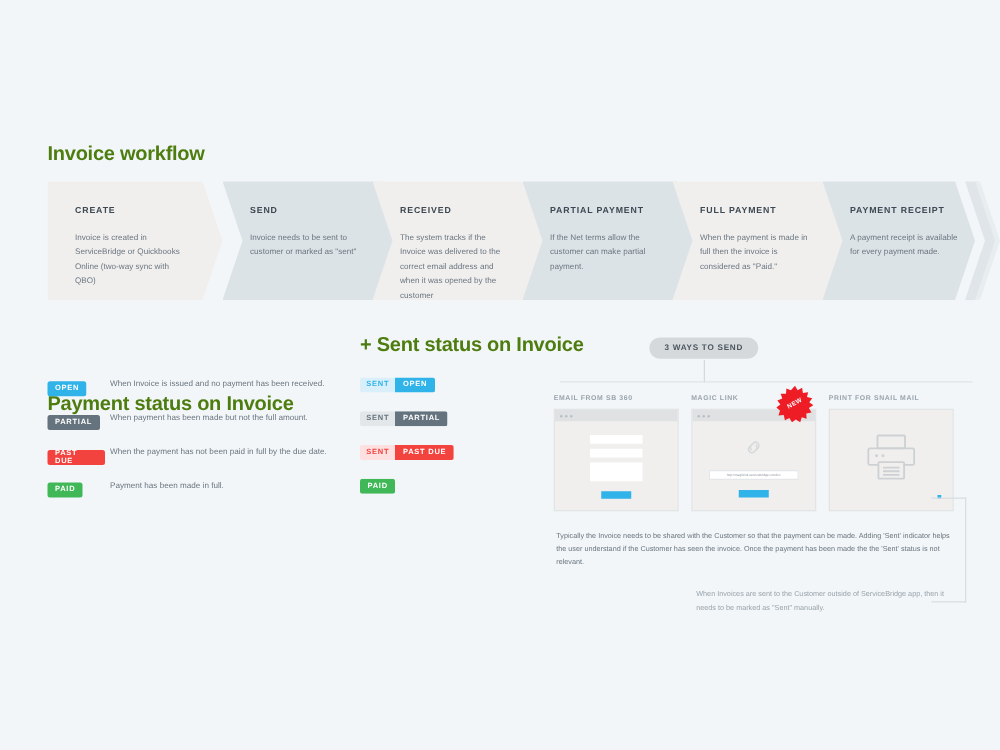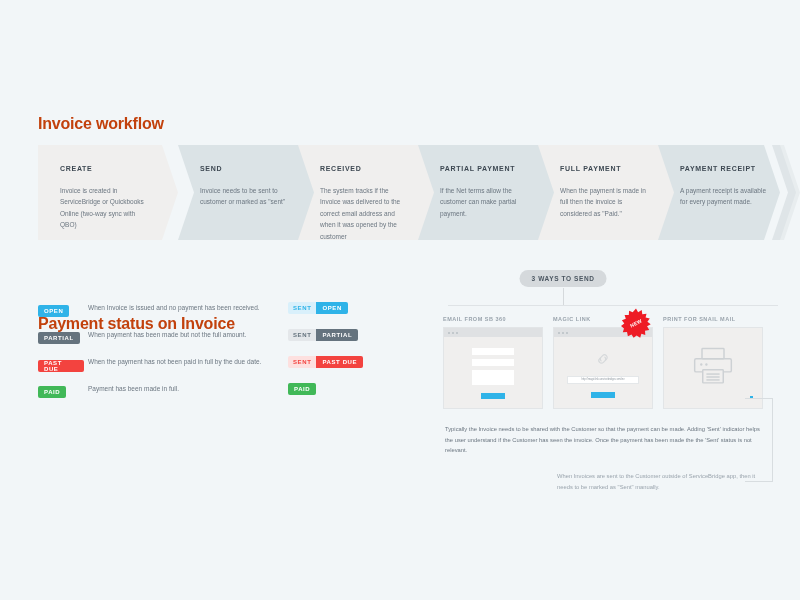--- a/index.html
+++ b/index.html
@@ -9,21 +9,21 @@
     font-family: "Liberation Sans", sans-serif;
     color: #4a5560;
     overflow: hidden;
   }
   .page { position: relative; width: 800px; height: 600px; }
 
   
   .h1 {
     position: absolute;
     font-size: 16px; font-weight: bold;
-    color: #c2410c; letter-spacing: -0.2px;
+    color: #4d7c0f; letter-spacing: -0.2px;
   }
   #title-workflow { left: 38px; top: 115px; }
   #title-payment  { left: 38px; top: 268px; margin-top: 47px; }
   #title-sent     { left: 288px; top: 268px; }
 
   
   .flow { position: absolute; left: 38px; top: 145px; width: 742px; height: 95px; }
   .chev {
     position: absolute; top: 0; height: 95px;
     padding: 20px 0 0 22px;
@@ -224,20 +224,21 @@
       <div class="status-desc">When the payment has not been paid in full by the due date.</div>
     </div>
     <div class="status-row">
       <div class="badge-slot">
         <span class="badge badge-paid">PAID</span>
       </div>
       <div class="status-desc">Payment has been made in full.</div>
     </div>
   </div>
 
+  <div class="h1" id="title-sent">+ Sent status on Invoice</div>
 
   <div class="sent-list">
     <div class="sent-row">
       <span class="pair">
         <span class="sent-part sent-open">SENT</span>
         <span class="badge badge-open">OPEN</span>
       </span>
     </div>
     <div class="sent-row">
       <span class="pair">

